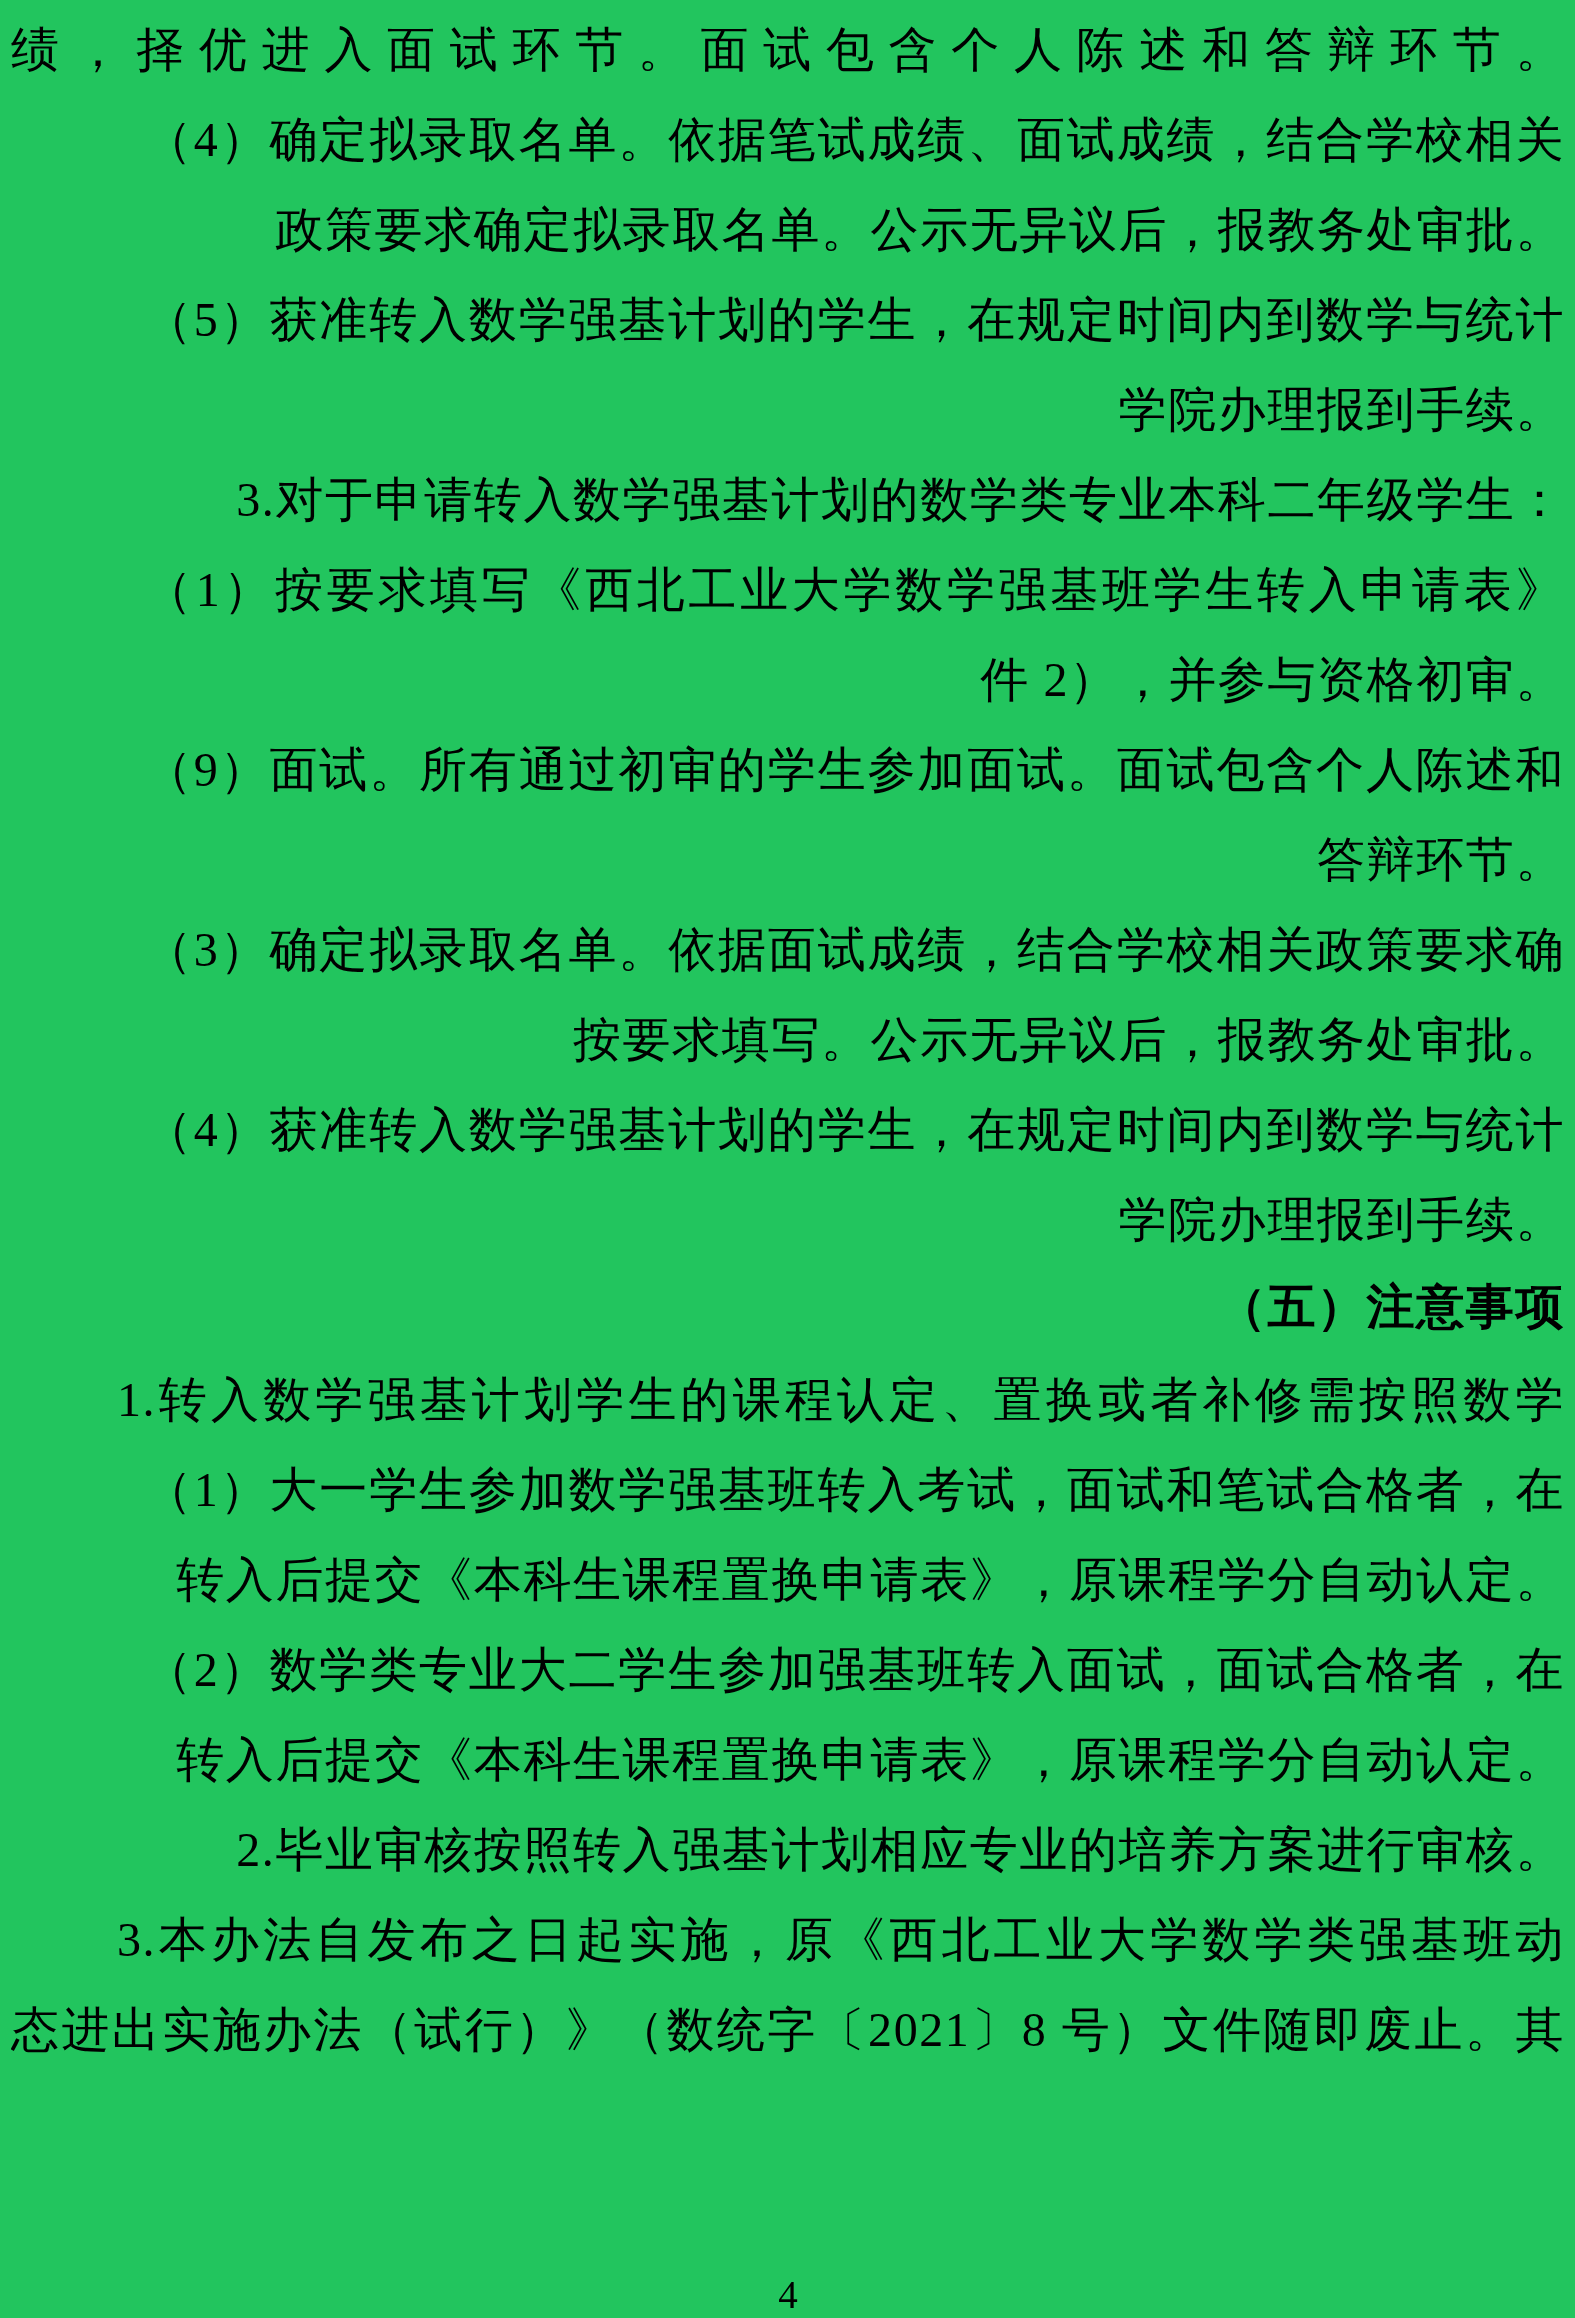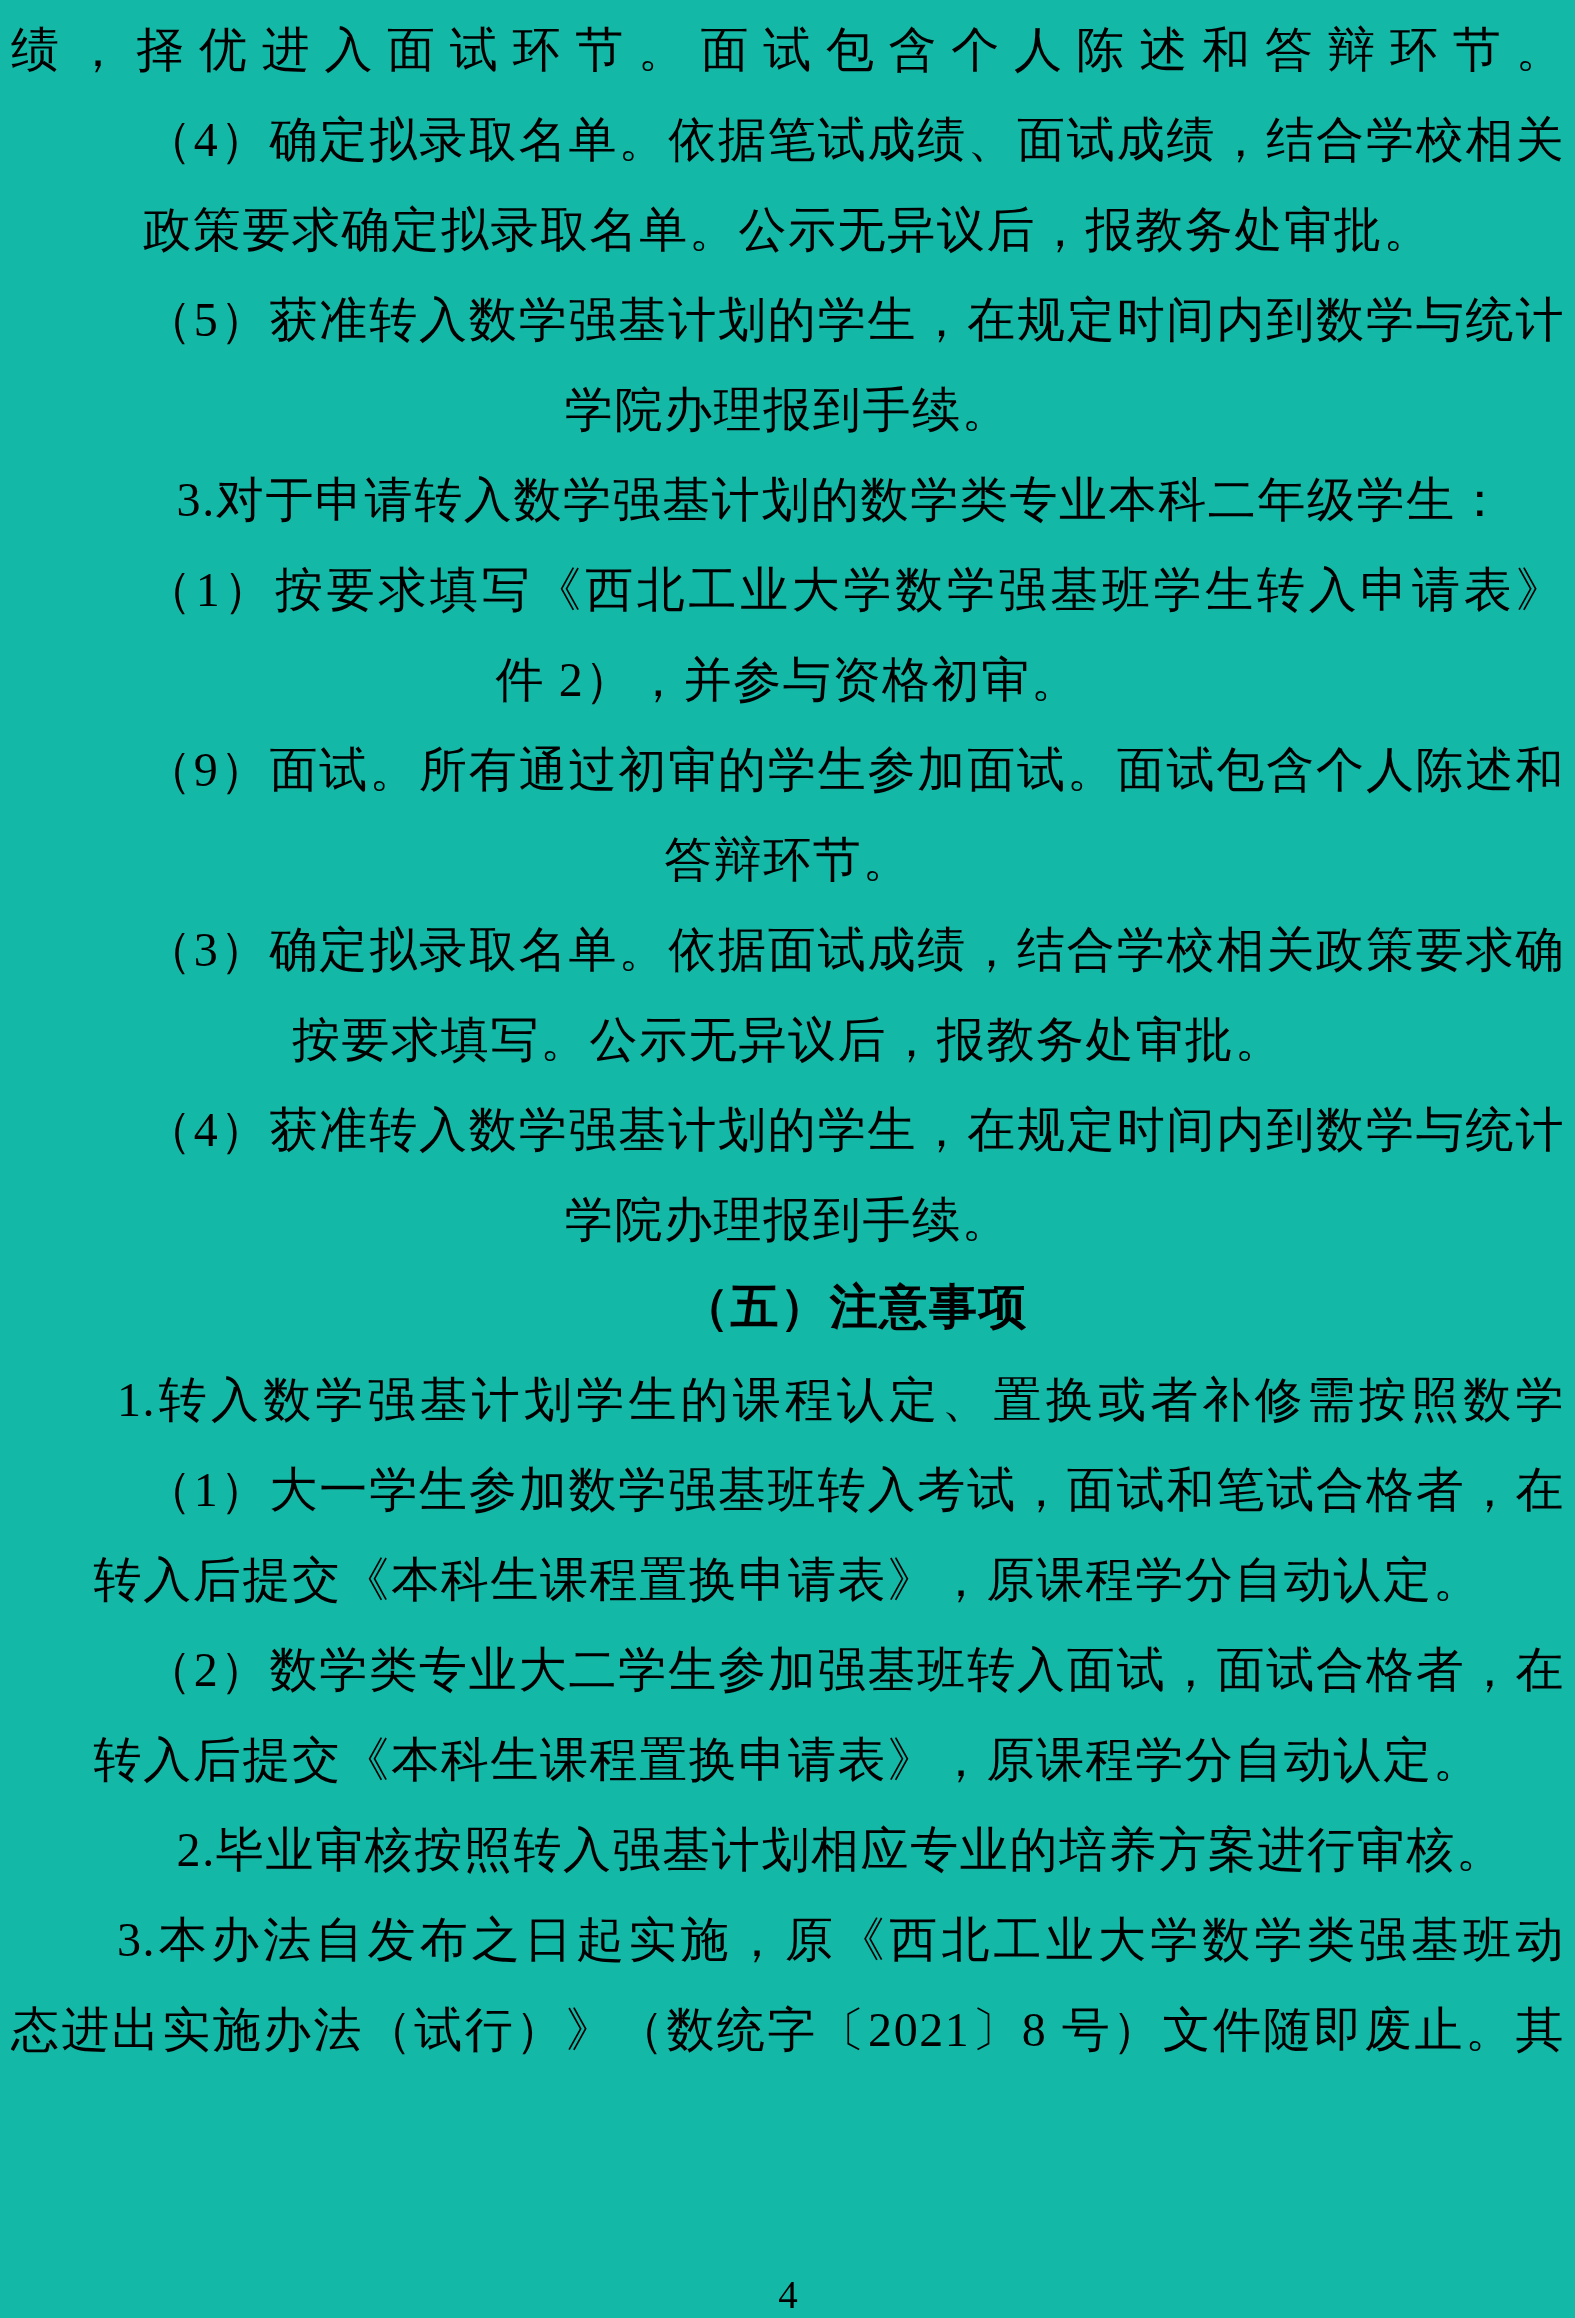--- a/index.html
+++ b/index.html
@@ -4,39 +4,39 @@
 <style>
   html, body {
     margin: 0;
     padding: 0;
     background: #ffffff;
   }
   .doc-page {
     position: relative;
     width: 1576px;
     height: 2319px;
-    background: #14b8a6;
+    background: #22c55e;
     color: #000000;
     font-family: "Liberation Serif", "DejaVu Serif", serif;
     overflow: hidden;
   }
   .text-block {
     position: absolute;
     top: 4.7px;
     left: 11px;
     width: 1554px;
   }
   .line {
     height: 90px;
     line-height: 90px;
     font-size: 48px;
     letter-spacing: 1.6px;
     white-space: normal;
     overflow: hidden;
-    text-align: center;
+    text-align: right;
   }
   
   .line.full {
     text-align: justify;
     text-align-last: justify;
   }
   
   .line.indent-paren { padding-left: 133px; }
   .line.indent-num   { padding-left: 106px; }
   .line.bold {

